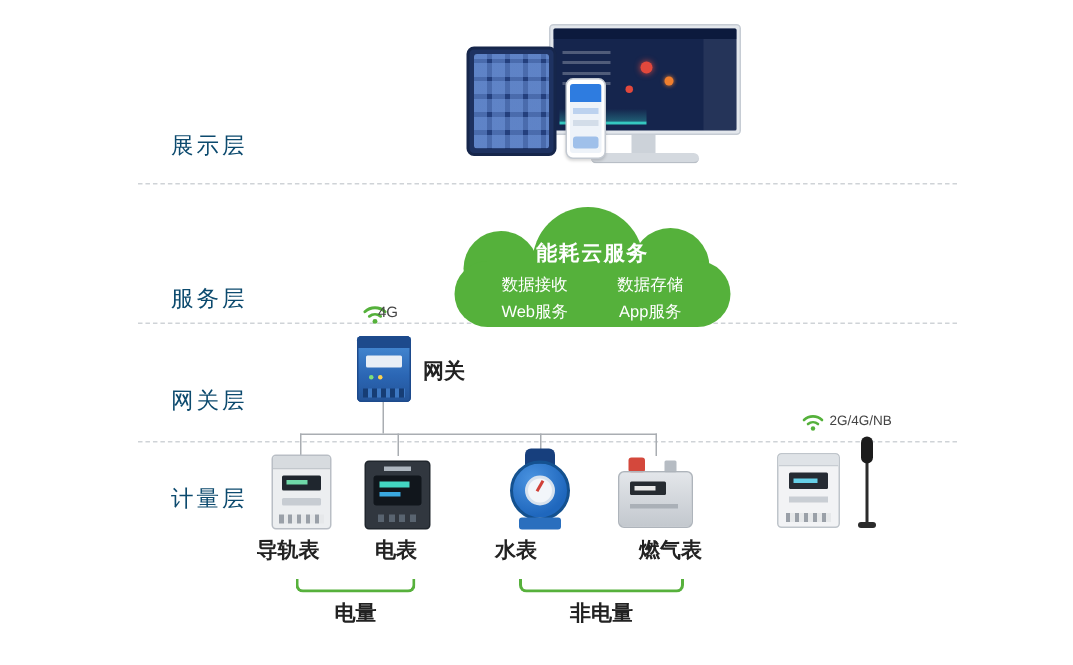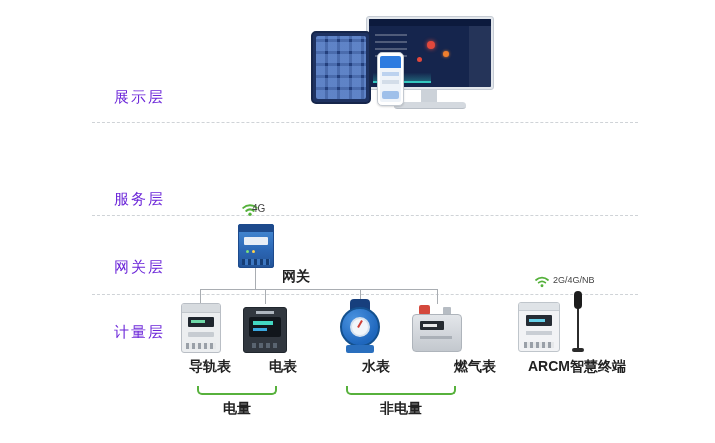--- a/index.html
+++ b/index.html
@@ -2,21 +2,21 @@
 <html><head>
 <meta charset="utf-8">
 <style>
   * { box-sizing: border-box; margin: 0; padding: 0; }
   html, body { background: #fff; }
   body { font-family: "Liberation Sans", sans-serif; }
   .stage { position: relative; width: 715px; height: 443px; background: #fff; overflow: hidden; margin: 0 auto; }
 
   
   .divider { position: absolute; left: 92px; width: 546px; border-top: 1px dashed #cfd3d7; }
-  .layer-label { position: absolute; left: 114px; font-size: 15px; color: #6d28d9; letter-spacing: 2px; }
+  .layer-label { position: absolute; left: 114px; font-size: 15px; color: #0c4a6e; letter-spacing: 2px; }
 
   
   .line { position: absolute; background: #a9adb2; }
   .vline { width: 1px; }
   .hline { height: 1px; }
 
   
   .monitor { position: absolute; left: 366px; top: 16px; width: 128px; height: 96px; }
   .m-frame { position: absolute; left: 0; top: 0; width: 128px; height: 74px; background: #e3e7ec; border: 1px solid #c6ccd4; border-radius: 3px; padding: 2px; }
   .m-screen { position: relative; width: 100%; height: 100%; background: #15254d; overflow: hidden; border-radius: 1px; }
@@ -59,21 +59,21 @@
   
   .wifi { position: absolute; line-height: 0; }
   .wireless-label { position: absolute; font-size: 10px; color: #444; white-space: nowrap; }
   .gateway-dev { position: absolute; left: 238px; top: 224px; width: 36px; height: 44px; border-radius: 3px; background: linear-gradient(180deg, #4a90d9 0%, #2b66b4 60%, #235397 100%); box-shadow: inset 0 0 0 1px #1d4a8c; }
   .gw-top { position: absolute; left: 0; top: 0; width: 100%; height: 8px; background: #1d4a8c; border-radius: 3px 3px 0 0; }
   .gw-slot { position: absolute; left: 6px; top: 13px; width: 24px; height: 8px; background: #e8eef6; border-radius: 1px; }
   .gw-led1, .gw-led2 { position: absolute; top: 26px; width: 3px; height: 3px; border-radius: 50%; }
   .gw-led1 { left: 8px; background: #7ee07a; }
   .gw-led2 { left: 14px; background: #ffd24d; }
   .gw-bottom { position: absolute; left: 4px; bottom: 3px; width: 28px; height: 6px; background: repeating-linear-gradient(90deg, #163d75 0 3px, #3c77c2 3px 6px); }
-  .gateway-label { position: absolute; left: 282px; top: 239px; font-size: 14px; font-weight: bold; color: #222; margin-top: 29px; }
+  .gateway-label { position: absolute; left: 282px; top: 239px; font-size: 14px; font-weight: bold; color: #222; }
 
   
   .rail-meter { position: absolute; left: 181px; top: 303px; width: 40px; height: 50px; background: #eceef0; border: 1px solid #b9bec5; border-radius: 3px; }
   .rm-top { position: absolute; left: 0; top: 0; width: 100%; height: 9px; background: #d7dbdf; border-bottom: 1px solid #c2c7cc; border-radius: 2px 2px 0 0; }
   .rm-display { position: absolute; left: 6px; top: 13px; width: 26px; height: 10px; background: #1f262e; border-radius: 1px; }
   .rm-digits { position: absolute; left: 9px; top: 16px; width: 14px; height: 3px; background: #6fd8a8; }
   .rm-btns { position: absolute; left: 6px; top: 28px; width: 26px; height: 5px; background: #c7ccd2; border-radius: 1px; }
   .rm-terms { position: absolute; left: 4px; bottom: 3px; width: 30px; height: 6px; background: repeating-linear-gradient(90deg, #9aa0a8 0 3px, #e6e8ea 3px 6px); }
 
   .elec-meter { position: absolute; left: 243px; top: 307px; width: 44px; height: 46px; background: #31373f; border: 1px solid #20262d; border-radius: 3px; }
@@ -103,21 +103,21 @@
   .ad-display { position: absolute; left: 7px; top: 12px; width: 26px; height: 11px; background: #262c34; border-radius: 1px; }
   .ad-digits { position: absolute; left: 10px; top: 16px; width: 16px; height: 3px; background: #66d0e8; }
   .ad-line { position: absolute; left: 7px; top: 28px; width: 26px; height: 4px; background: #c9ced4; }
   .ad-terms { position: absolute; left: 5px; bottom: 3px; width: 30px; height: 6px; background: repeating-linear-gradient(90deg, #9aa0a8 0 3px, #e6e8ea 3px 6px); }
 
   .antenna-rod { position: absolute; left: 577px; top: 296px; width: 2px; height: 54px; background: #2b2b2b; }
   .antenna-tip { position: absolute; left: 574px; top: 291px; width: 8px; height: 18px; background: #1c1c1c; border-radius: 4px; }
   .antenna-base { position: absolute; left: 572px; top: 348px; width: 12px; height: 4px; background: #2b2b2b; border-radius: 2px; }
 
   
-  .dev-label { position: absolute; top: 358px; font-size: 14px; font-weight: bold; color: #222; text-align: right; }
+  .dev-label { position: absolute; top: 358px; font-size: 14px; font-weight: bold; color: #222; text-align: left; }
 
   
   .bracket { position: absolute; top: 386px; height: 9px; border-left: 2px solid #57b13c; border-right: 2px solid #57b13c; border-bottom: 2px solid #57b13c; border-bottom-left-radius: 5px; border-bottom-right-radius: 5px; }
   .group-label { position: absolute; top: 400px; font-size: 14px; font-weight: bold; color: #222; text-align: center; }
 </style>
 </head>
 <body>
 
 <div class="stage">
 
@@ -152,20 +152,33 @@
 
   <div class="phone">
     <div class="p-screen">
       <div class="p-head"></div>
       <div class="p-row1"></div>
       <div class="p-row2"></div>
       <div class="p-foot"></div>
     </div>
   </div>
 
+  <div class="cloud">
+    <div class="puff puff-l"></div>
+    <div class="puff puff-m"></div>
+    <div class="puff puff-r"></div>
+    <div class="cloud-base"></div>
+    <div class="cloud-title">能耗云服务</div>
+    <div class="cloud-items">
+      <span>数据接收</span>
+      <span>数据存储</span>
+      <span>Web服务</span>
+      <span>App服务</span>
+    </div>
+  </div>
 
   <span class="wifi" style="left:241px;top:201px">
     <svg width="18" height="16" viewBox="0 0 24 21">
       <path d="M3 9 A13 13 0 0 1 21 9" fill="none" stroke="#55b13b" stroke-width="2.6" stroke-linecap="round"></path>
       <path d="M7 13 A8 8 0 0 1 17 13" fill="none" stroke="#55b13b" stroke-width="2.6" stroke-linecap="round"></path>
       <circle cx="12" cy="17.5" r="2.2" fill="#55b13b"></circle>
     </svg>
   </span>
   <span class="wireless-label" style="left:252px;top:203px">4G</span>
 
@@ -232,24 +245,23 @@
     <div class="ad-display"></div>
     <div class="ad-digits"></div>
     <div class="ad-line"></div>
     <div class="ad-terms"></div>
   </div>
   <div class="antenna-rod"></div>
   <div class="antenna-tip"></div>
   <div class="antenna-base"></div>
 
   <div class="dev-label" style="left:171px;width:60px">导轨表</div>
-  <div class="dev-label" style="left:237px;width:60px">电表</div>
+  <div class="dev-label" style="left:250px;width:60px">电表</div>
   <div class="dev-label" style="left:330px;width:60px">水表</div>
   <div class="dev-label" style="left:426px;width:70px">燃气表</div>
-  <div class="dev-label" style="left:500px;width:126px">ARCM智慧终端</div>
 
   <div class="bracket" style="left:197px;width:80px"></div>
   <div class="group-label" style="left:207px;width:60px">电量</div>
 
   <div class="bracket" style="left:346px;width:110px"></div>
   <div class="group-label" style="left:366px;width:70px">非电量</div>
 
 </div>
 
 </body></html>

